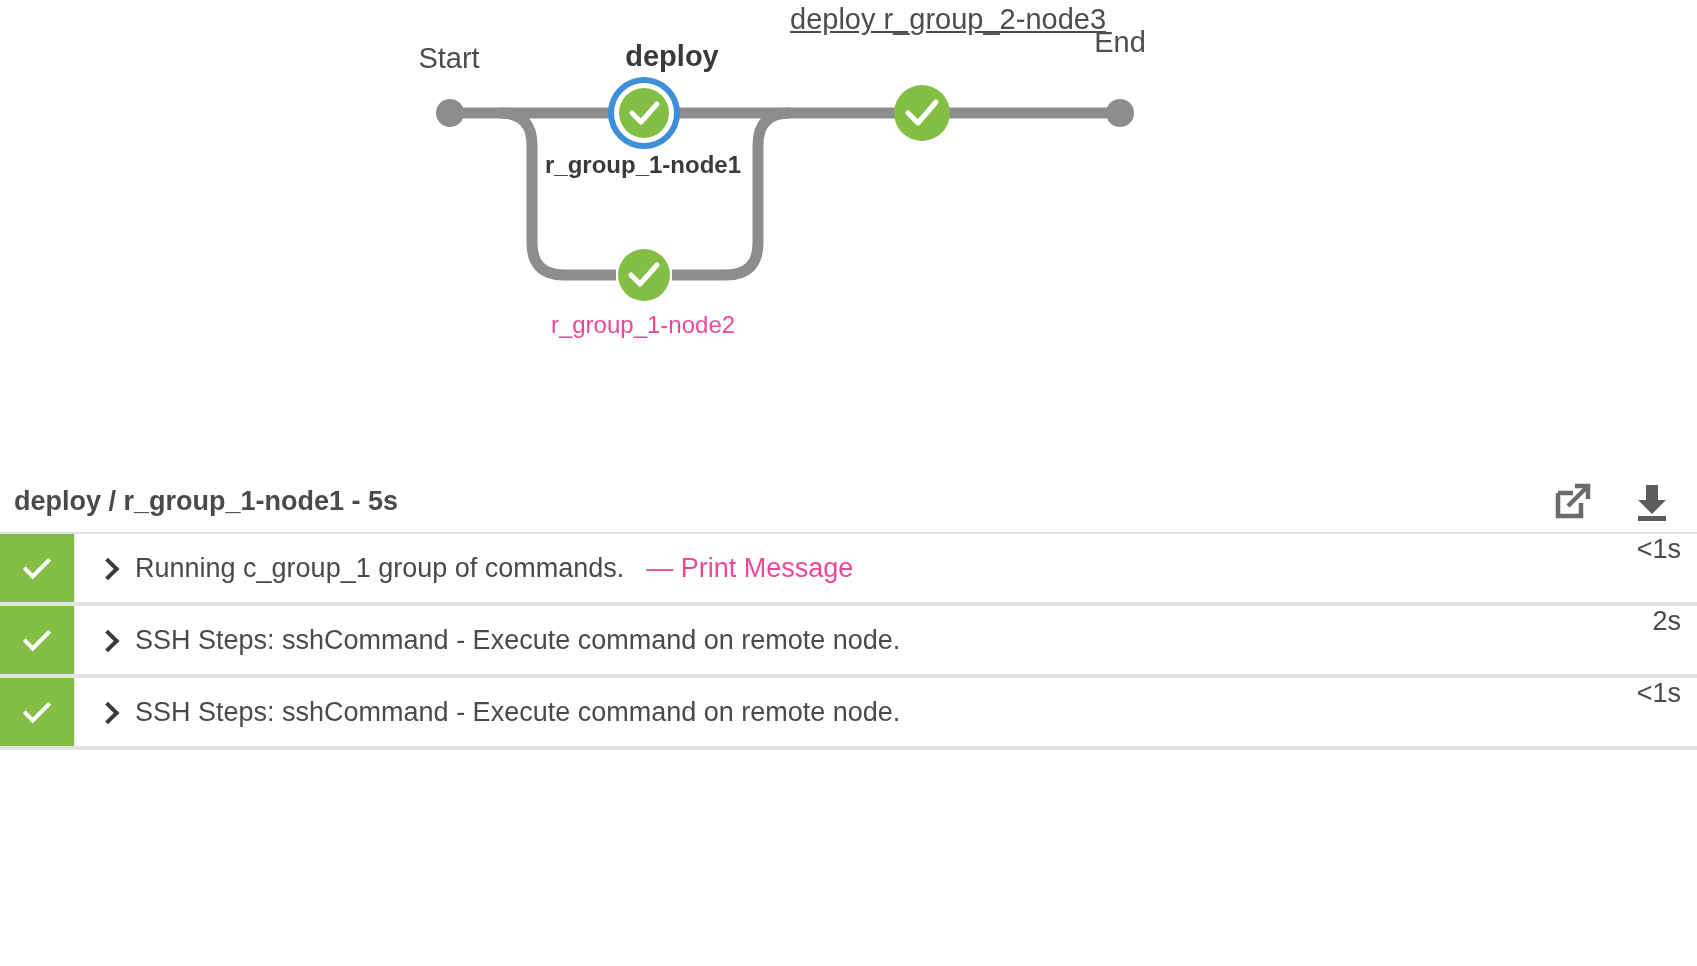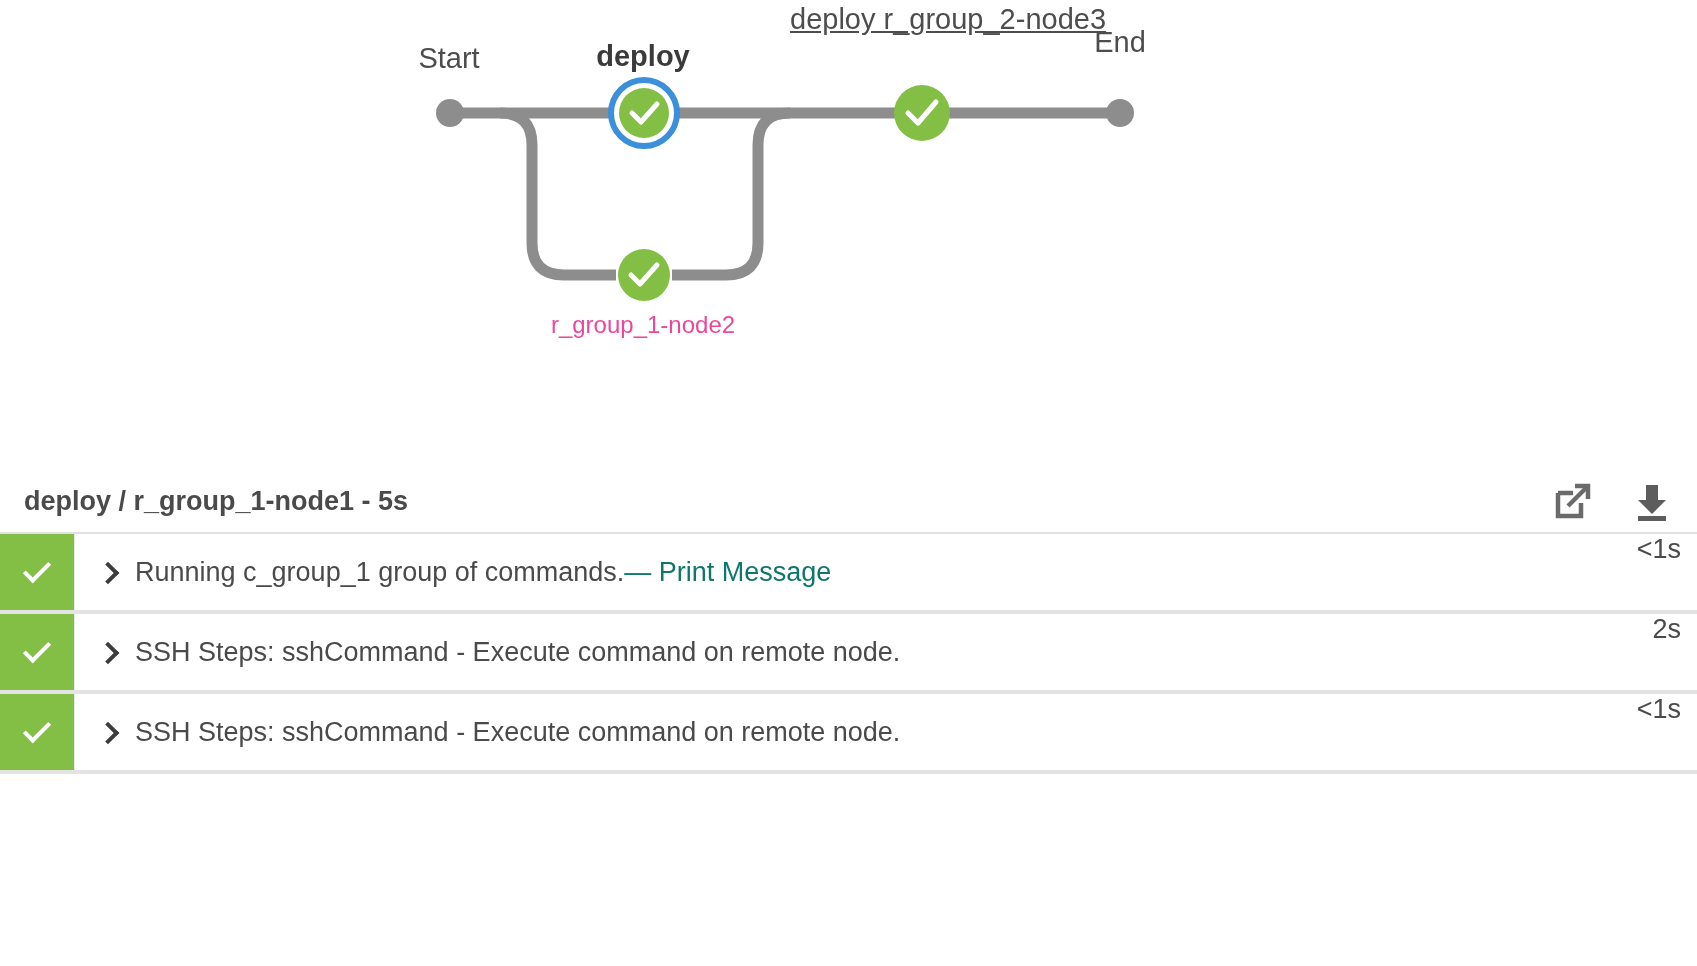--- a/index.html
+++ b/index.html
@@ -33,31 +33,31 @@
     white-space: nowrap;
     text-align: center;
     line-height: 1.25;
     letter-spacing: 0px;
   }
   .graph-label.bold { font-weight: bold; color: #3a3a3a; }
   .graph-label.small { font-size: 24px; font-weight: bold; color: #3a3a3a; }
   .graph-label.small-plain { font-size: 24px; font-weight: normal; color: #ec4899; }
 
   #label-start  { left: 389px;  top: 40px;  width: 120px; }
-  #label-deploy { left: 583px;  top: 38px;  width: 120px; }
+  #label-deploy { left: 612px;  top: 38px;  width: 120px; }
   #label-node3  { left: 790px;  top: 0px;   width: 265px; font-size: 29px; line-height: 38px; text-decoration: underline; }
   #label-end    { left: 1060px; top: 24px;  width: 120px; }
   #label-node1  { left: 513px;  top: 150px; width: 260px; }
   #label-node2  { left: 513px;  top: 310px; width: 260px; }
 
   
   #step-header {
     position: relative;
     height: 62px;
-    padding: 0 14px 0 24px;
+    padding: 0 14px 0 14px;
     display: flex;
     align-items: center;
     justify-content: space-between;
   }
   #step-title {
     font-size: 27px;
     font-weight: bold;
     color: #4a4a4a;
     letter-spacing: 0px;
   }
@@ -78,21 +78,21 @@
 
   
   #log-list {
     width: 1697px;
     position: relative;
     border-top: 2px solid #e0e0e0;
   }
   .log-row {
     display: flex;
     align-items: stretch;
-    height: 80px;
+    height: 72px;
     background: #ffffff;
     border-bottom: 4px solid #e3e3e3;
     position: relative;
   }
   .log-row:last-child { border-bottom: 4px solid #e3e3e3; }
 
   .status-strip {
     width: 74px;
     flex: 0 0 74px;
     background: #84bf45;
@@ -137,21 +137,22 @@
   }
   .row-text {
     font-size: 27px;
     color: #4a4a4a;
     white-space: nowrap;
     overflow: hidden;
     text-overflow: ellipsis;
   }
   .row-sub {
     font-size: 27px;
-    color: #0f766e;
+    color: #ec4899;
+    margin-left: 22px;
     white-space: nowrap;
   }
   .row-duration {
     flex: 0 0 auto;
     font-size: 27px;
     color: #4a4a4a;
     padding-right: 16px;
     padding-left: 20px;
     text-align: right;
     min-width: 110px;
@@ -184,20 +185,21 @@
     <path d="M 631 275 L 640 284 L 657 265" fill="none" stroke="#ffffff" stroke-width="5" stroke-linecap="round" stroke-linejoin="round"></path>
 
     <circle cx="922" cy="113" r="28" fill="#84bf45"></circle>
     <path d="M 908 113 L 918 123 L 936 102" fill="none" stroke="#ffffff" stroke-width="5" stroke-linecap="round" stroke-linejoin="round"></path>
   </svg>
 
   <div class="graph-label" id="label-start">Start</div>
   <div class="graph-label bold" id="label-deploy">deploy</div>
   <div class="graph-label" id="label-node3">deploy r_group_2-node3</div>
   <div class="graph-label" id="label-end">End</div>
+  <div class="graph-label small" id="label-node1">r_group_1-node1</div>
   <div class="graph-label small-plain" id="label-node2">r_group_1-node2</div>
 </div>
 
 <div id="step-header">
   <div id="step-title">deploy / r_group_1-node1 - 5s</div>
 
   <div id="header-actions">
     <div class="hdr-icon">
       <svg width="42" height="42" viewBox="0 0 42 42">
         <path d="M7 13 L7 36 L30 36 L30 23" fill="none" stroke="#6b6b6b" stroke-width="4.5"></path>

